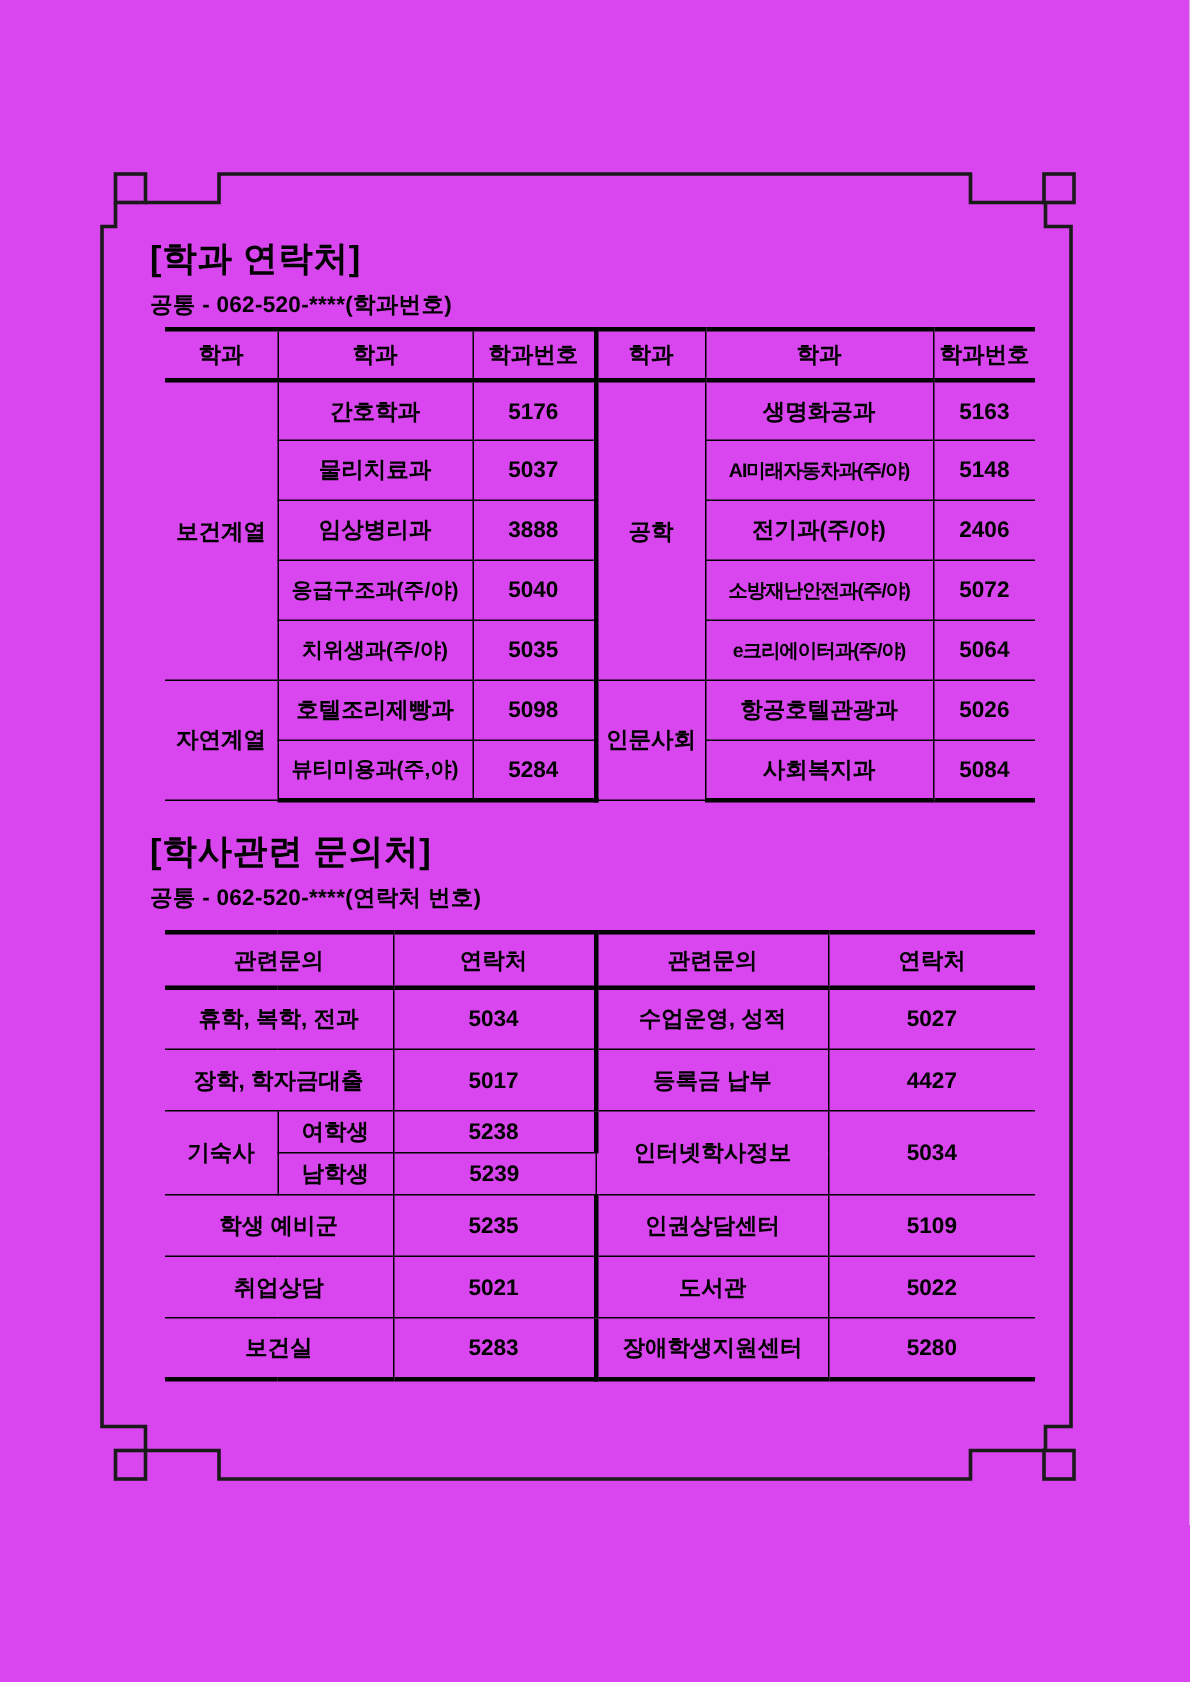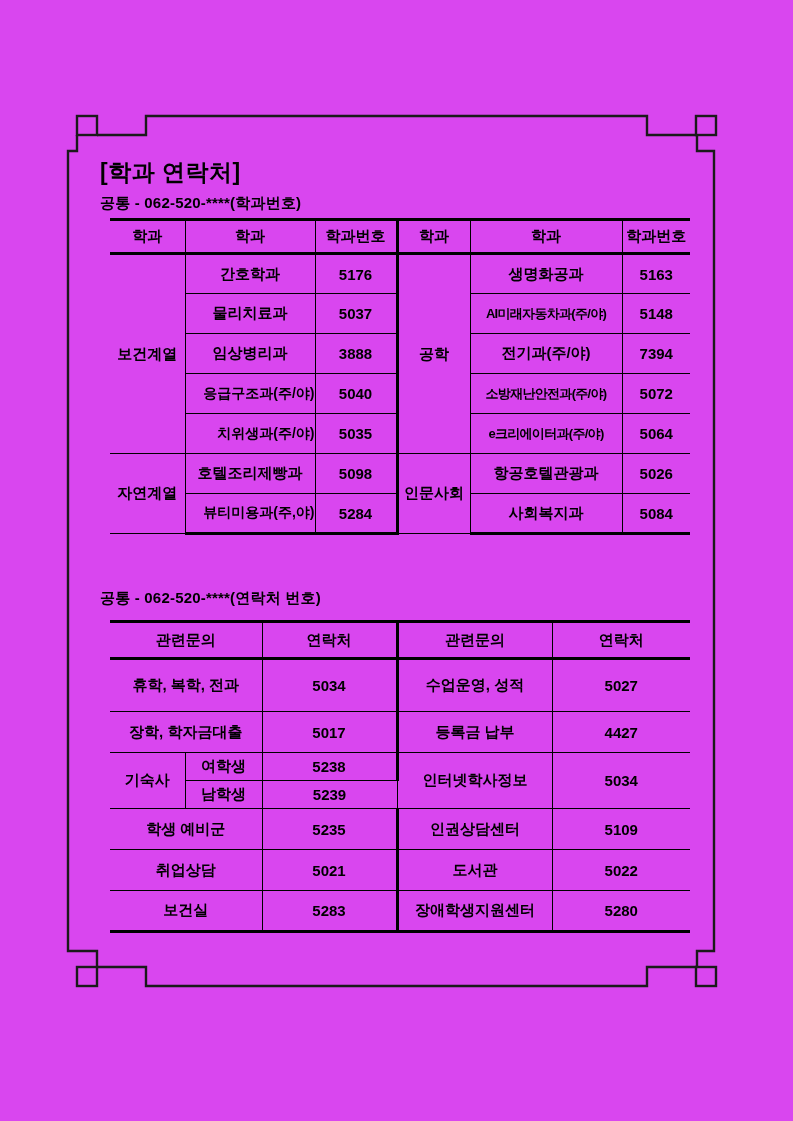--- a/index.html
+++ b/index.html
@@ -25,21 +25,21 @@
   td,th{
     border:1.4px solid #000;text-align:center;vertical-align:middle;
     padding:0;white-space:nowrap;font-weight:700;overflow:hidden;
   }
   th{font-size:15px;text-align:center;}
   td:first-child,th:first-child{border-left:none;}
   td:last-child,th:last-child{border-right:none;}
   .tt{border-top:3px solid #000;}
   .tb{border-bottom:3px solid #000;}
   .cdiv{border-right:3px solid #000;}
-  .md{font-size:14px;text-align:right;}
+  .md{font-size:14px;}
   .sm{font-size:13px;letter-spacing:-0.7px;}
 </style>
 </head>
 <body>
 
 <div class="page">
 
   <svg class="border-svg" viewBox="0 0 793 1121" xmlns="http://www.w3.org/2000/svg">
     <g stroke="#1a1a1a" stroke-width="2.4" fill="none">
 
@@ -90,21 +90,21 @@
     <tr style="height:40px">
       <td>물리치료과</td>
       <td class="cdiv">5037</td>
       <td class="sm">AI미래자동차과(주/야)</td>
       <td>5148</td>
     </tr>
     <tr style="height:40px">
       <td>임상병리과</td>
       <td class="cdiv">3888</td>
       <td>전기과(주/야)</td>
-      <td>7394</td>
+      <td>2406</td>
     </tr>
     <tr style="height:40px">
       <td class="md">응급구조과(주/야)</td>
       <td class="cdiv">5040</td>
       <td class="sm">소방재난안전과(주/야)</td>
       <td>5072</td>
     </tr>
     <tr style="height:40px">
       <td class="md">치위생과(주/야)</td>
       <td class="cdiv">5035</td>
@@ -121,38 +121,39 @@
     </tr>
     <tr style="height:40px">
       <td class="md tb">뷰티미용과(주,야)</td>
       <td class="cdiv tb">5284</td>
       <td class="tb">사회복지과</td>
       <td class="tb">5084</td>
     </tr>
   </tbody>
     </table>
 
+  <div class="abs sec-title" style="left:100px;top:552px;">[학사관련 문의처]</div>
   <div class="abs sec-sub" style="left:100px;top:589px;">공통 - 062-520-****(연락처 번호)</div>
 
   <table class="abs" style="left:110px;top:620px;">
     <colgroup>
       <col style="width:75px">
         <col style="width:77px">
         <col style="width:135px">
       <col style="width:155px">
         <col style="width:138px">
     </colgroup>
     <tbody>
         <tr style="height:37px">
       <th class="tt tb" colspan="2">관련문의</th>
       <th class="tt tb cdiv">연락처</th>
       <th class="tt tb">관련문의</th>
       <th class="tt tb">연락처</th>
     </tr>
-    <tr style="height:53px">
+    <tr style="height:41px">
       <td colspan="2">휴학, 복학, 전과</td>
       <td class="cdiv">5034</td>
       <td>수업운영, 성적</td>
       <td>5027</td>
     </tr>
     <tr style="height:41px">
       <td colspan="2">장학, 학자금대출</td>
       <td class="cdiv">5017</td>
       <td>등록금 납부</td>
       <td>4427</td>

